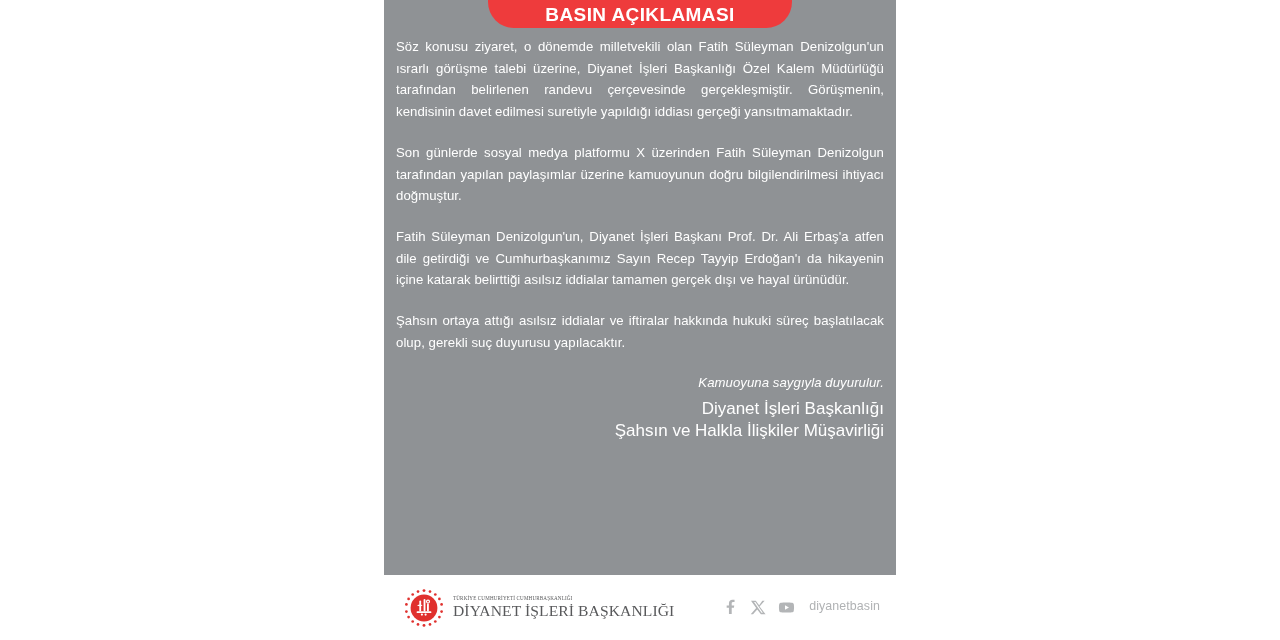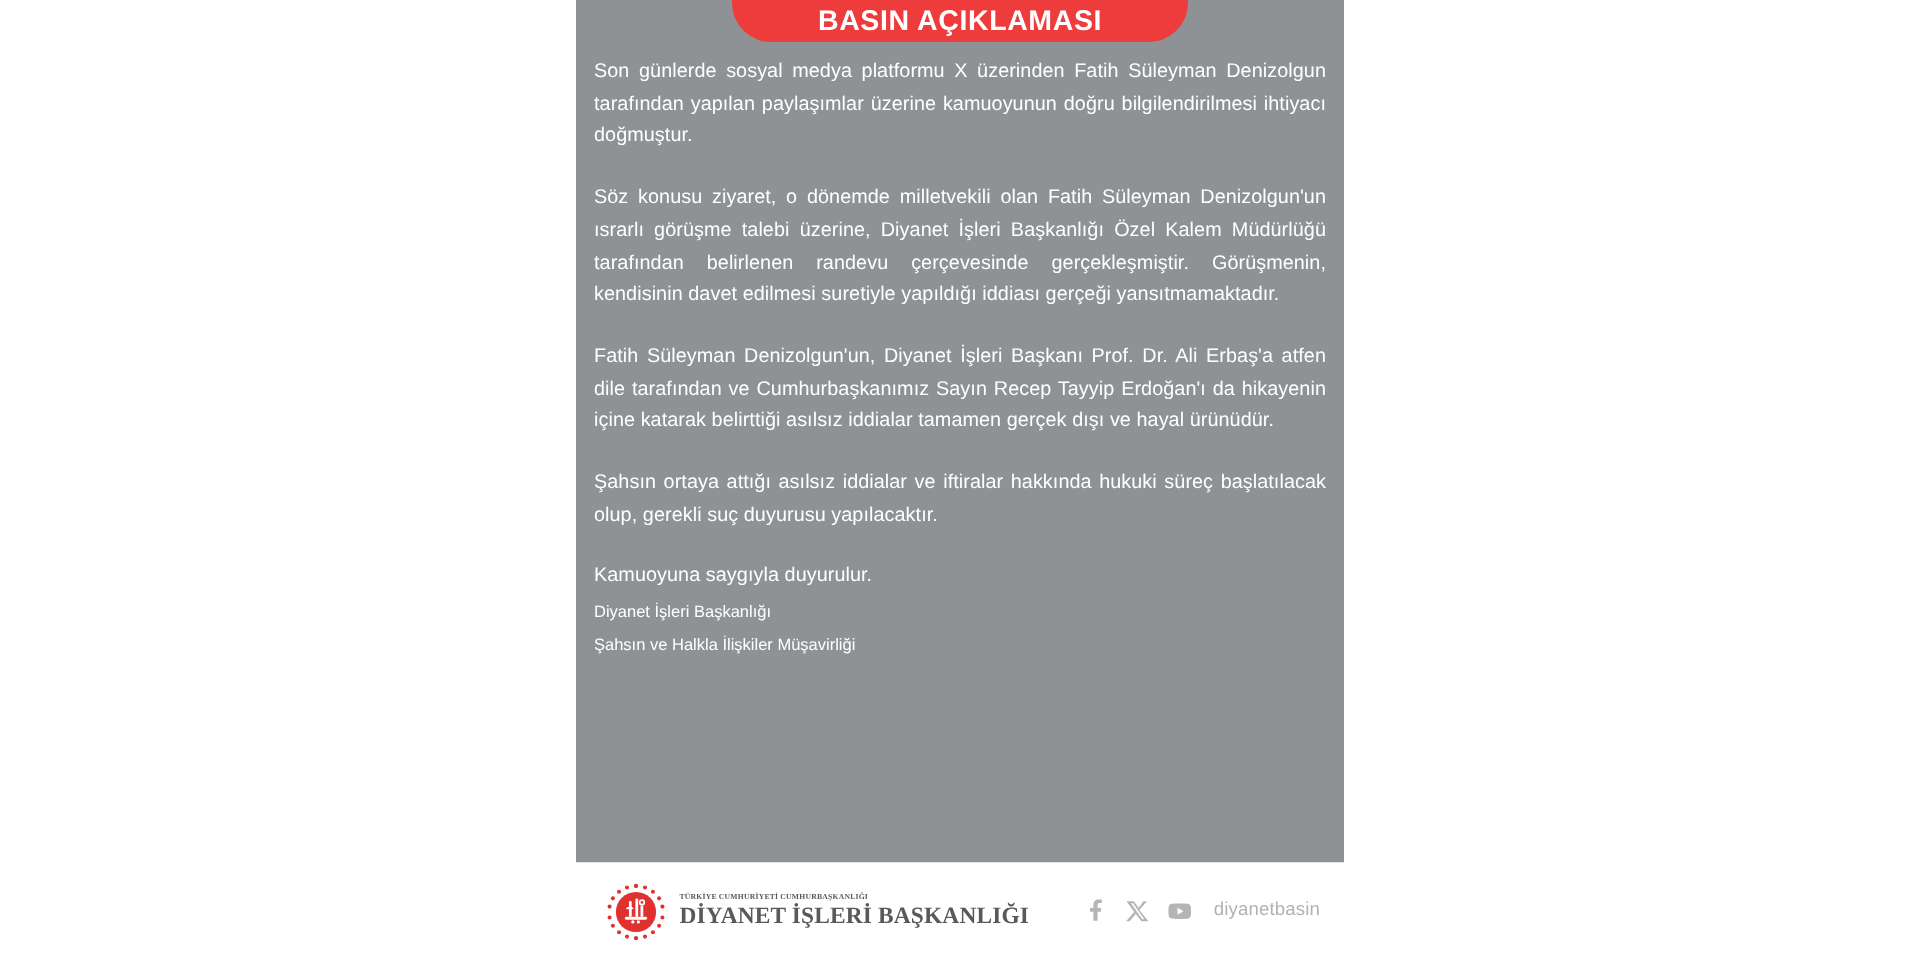--- a/index.html
+++ b/index.html
@@ -75,28 +75,29 @@
     text-align: justify;
     text-justify: inter-word;
     margin: 0 0 19px 0;
     font-weight: 500;
     letter-spacing: 0.05px;
   }
   .para:last-of-type {
     margin-bottom: 0;
   }
   .para.no-justify {
-    text-align: left;
+    text-align: right;
+    font-style: italic;
   }
 
   .signature {
     color: #ffffff;
-    font-size: 11px;
+    font-size: 17px;
     line-height: 21.7px;
-    text-align: left;
+    text-align: right;
     font-weight: 500;
     margin-top: 4px;
   }
   .signature div {
     white-space: nowrap;
   }
 
   
   .footer {
     position: absolute;
@@ -122,21 +123,20 @@
     position: relative;
     flex: 0 0 44px;
   }
   .logo-mark svg { display: block; }
 
   .brand-text {
     margin-left: 7px;
     display: flex;
     flex-direction: column;
     justify-content: center;
-    font-weight: bold;
   }
   .brand-top {
     font-family: "Liberation Serif", serif;
     font-size: 5.1px;
     letter-spacing: 0.15px;
     color: #58595b;
     white-space: nowrap;
     line-height: 1;
     margin-bottom: 2px;
   }
@@ -179,23 +179,23 @@
 
 <div class="poster">
 
   <div class="card">
 
     <div class="header-pill">
       <span class="title">BASIN AÇIKLAMASI</span>
     </div>
 
     <div class="body-text">
+      <p class="para">Söz konusu ziyaret, o dönemde milletvekili olan Fatih Süleyman Denizolgun'un ısrarlı görüşme talebi üzerine, Diyanet İşleri Başkanlığı Özel Kalem Müdürlüğü tarafından belirlenen randevu çerçevesinde gerçekleşmiştir. Görüşmenin, kendisinin davet edilmesi suretiyle yapıldığı iddiası gerçeği yansıtmamaktadır.</p>
       <p class="para">Son günlerde sosyal medya platformu X üzerinden Fatih Süleyman Denizolgun tarafından yapılan paylaşımlar üzerine kamuoyunun doğru bilgilendirilmesi ihtiyacı doğmuştur.</p>
-      <p class="para">Söz konusu ziyaret, o dönemde milletvekili olan Fatih Süleyman Denizolgun'un ısrarlı görüşme talebi üzerine, Diyanet İşleri Başkanlığı Özel Kalem Müdürlüğü tarafından belirlenen randevu çerçevesinde gerçekleşmiştir. Görüşmenin, kendisinin davet edilmesi suretiyle yapıldığı iddiası gerçeği yansıtmamaktadır.</p>
-      <p class="para">Fatih Süleyman Denizolgun'un, Diyanet İşleri Başkanı Prof. Dr. Ali Erbaş'a atfen dile tarafından ve Cumhurbaşkanımız Sayın Recep Tayyip Erdoğan'ı da hikayenin içine katarak belirttiği asılsız iddialar tamamen gerçek dışı ve hayal ürünüdür.</p>
+      <p class="para">Fatih Süleyman Denizolgun'un, Diyanet İşleri Başkanı Prof. Dr. Ali Erbaş'a atfen dile getirdiği ve Cumhurbaşkanımız Sayın Recep Tayyip Erdoğan'ı da hikayenin içine katarak belirttiği asılsız iddialar tamamen gerçek dışı ve hayal ürünüdür.</p>
       <p class="para">Şahsın ortaya attığı asılsız iddialar ve iftiralar hakkında hukuki süreç başlatılacak olup, gerekli suç duyurusu yapılacaktır.</p>
       <p class="para no-justify">Kamuoyuna saygıyla duyurulur.</p>
 
       <div class="signature">
         <div>Diyanet İşleri Başkanlığı</div>
         <div>Şahsın ve Halkla İlişkiler Müşavirliği</div>
       </div>
     </div>
   </div>
 

